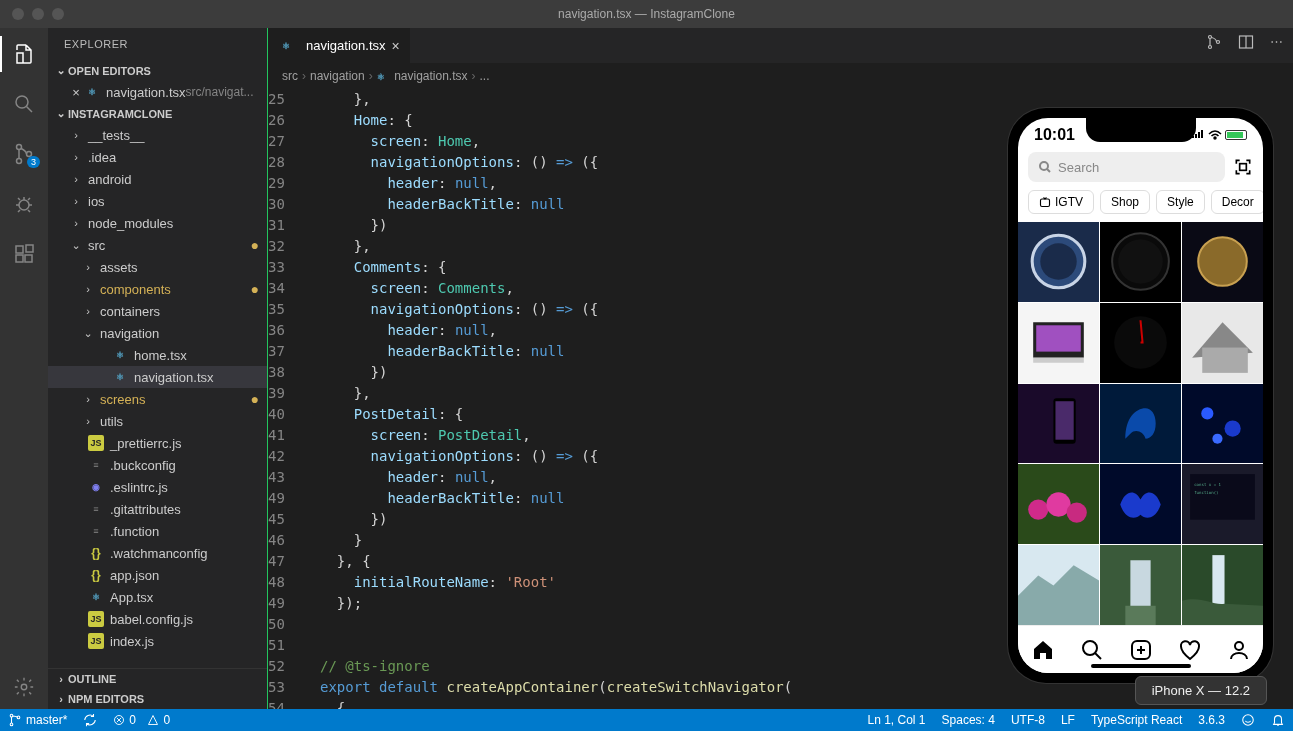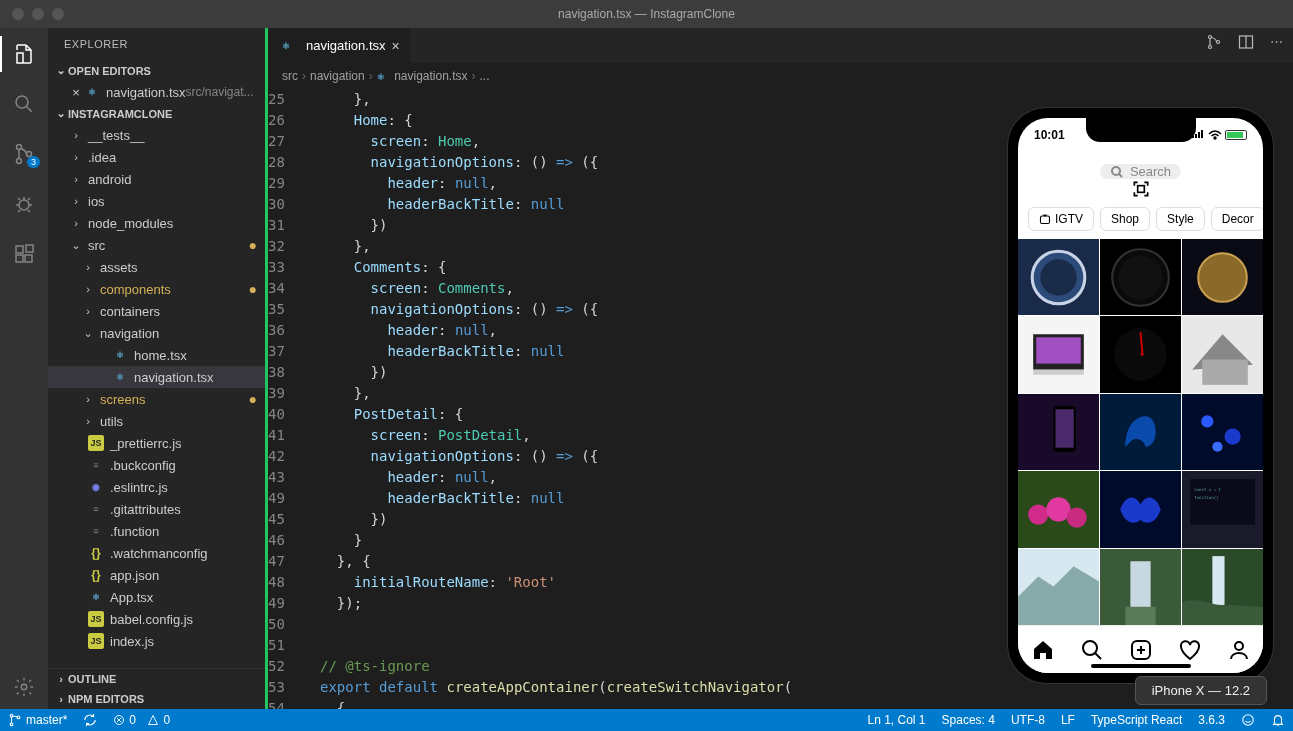--- a/index.html
+++ b/index.html
@@ -9,21 +9,21 @@
 .traffic { display: flex; gap: 8px; padding-left: 12px; }
 .traffic span { width: 12px; height: 12px; border-radius: 50%; background: #555; }
 .title-text { position: absolute; left: 0; right: 0; text-align: center; color: #aaa; font-size: 12px; }
 .main { flex: 1; display: flex; min-height: 0; }
 .activity { width: 48px; background: #333; display: flex; flex-direction: column; align-items: center; padding-top: 14px; gap: 26px; position: relative; }
 .activity .item { width: 24px; height: 24px; color: #858585; cursor: pointer; display: flex; align-items: center; justify-content: center; position: relative; }
 .activity .item.active { color: #fff; }
 .activity .item.active::before { content: ""; position: absolute; left: -12px; top: -6px; width: 2px; height: 36px; background: #fff; }
 .badge { position: absolute; bottom: -2px; right: -4px; background: #007acc; color: #fff; font-size: 9px; border-radius: 8px; padding: 0 4px; line-height: 12px; }
 .activity-bottom { position: absolute; bottom: 10px; width: 24px; height: 24px; color: #858585; display:flex; align-items:center; justify-content:center; }
-.sidebar { width: 220px; background: #252526; display: flex; flex-direction: column; border-right: 3px solid #22c55e; }
+.sidebar { width: 220px; background: #252526; display: flex; flex-direction: column; border-right: 1px solid #22c55e; }
 .side-title { padding: 10px 16px; font-size: 11px; color: #bbb; letter-spacing: 0.5px; }
 .side-section { padding: 4px 6px; font-size: 11px; color: #ccc; font-weight: 600; display: flex; align-items: center; cursor: pointer; }
 .side-section .chev { width: 14px; text-align: center; color: #ccc; }
 .tree { flex: 1; overflow: auto; font-size: 13px; }
 .tree-row { display: flex; align-items: center; height: 22px; padding-right: 8px; cursor: pointer; color: #ccc; white-space: nowrap; position: relative; }
 .tree-row.selected { background: #37373d; }
 .tree-row .icon { width: 16px; text-align: center; margin-right: 4px; font-size: 11px; }
 .tree-row .mod-dot { position: absolute; right: 8px; color: #d4b156; font-size: 14px; }
 .file-ico { width: 16px; height: 16px; display: inline-flex; align-items: center; justify-content: center; margin-right: 6px; font-size: 9px; font-weight: bold; border-radius: 2px; }
 .ico-folder { color: #c5c5c5; }
@@ -49,25 +49,25 @@
 .c-comment { color: #6a9955; }
 .c-fn { color: #dcdcaa; }
 .statusbar { height: 22px; background: #007acc; color: #fff; display: flex; align-items: center; font-size: 12px; padding: 0 8px; }
 .statusbar .left { display: flex; gap: 16px; align-items: center; }
 .statusbar .right { margin-left: auto; display: flex; gap: 16px; align-items: center; }
 .statusbar span { cursor: pointer; display: flex; align-items: center; gap: 4px; }
 
 .phone { position: absolute; top: 80px; right: 20px; width: 265px; height: 575px; background: #000; border-radius: 38px; padding: 10px; box-shadow: 0 0 0 1px #333; }
 .phone-screen { background: #fff; width: 100%; height: 100%; border-radius: 30px; overflow: hidden; display: flex; flex-direction: column; position: relative; }
 .notch { position: absolute; top: 0; left: 50%; transform: translateX(-50%); width: 110px; height: 24px; background: #000; border-bottom-left-radius: 14px; border-bottom-right-radius: 14px; z-index: 5;}
-.phone-status { height: 34px; display: flex; align-items: center; justify-content: space-between; padding: 0 16px; font-size: 12px; font-weight: 600; color: #000; z-index:4; }
+.phone-status { height: 34px; display: flex; align-items: center; justify-content: space-between; padding: 0 16px; font-size: 16px; font-weight: 600; color: #000; z-index:4; }
 .sig { display: flex; gap: 3px; align-items: center; }
 .battery { width: 22px; height: 10px; border: 1px solid #333; border-radius: 2px; position: relative; }
 .battery::after { content: ""; position: absolute; left: 1px; top: 1px; bottom: 1px; width: 80%; background: #34c759; }
-.searchbar { margin: 12px 10px 8px; display: flex; align-items: center; flex-direction: column; }
+.searchbar { margin: 0 10px 8px; display: flex; gap: 8px; align-items: center; }
 .searchbox { flex: 1; background: #eee; border-radius: 8px; height: 30px; display: flex; align-items: center; padding: 0 10px; color: #888; font-size: 13px; gap: 6px; }
 .scan-ico { width: 20px; height: 20px; }
 .chips { display: flex; gap: 6px; padding: 0 10px 8px; overflow: hidden; }
 .chip { border: 1px solid #ddd; border-radius: 6px; padding: 4px 10px; font-size: 12px; color: #000; display: flex; align-items: center; gap: 4px; white-space: nowrap; }
 .grid { flex: 1; display: grid; grid-template-columns: 1fr 1fr 1fr; gap: 1px; overflow: hidden; }
 .cell { background: #111; display: flex; align-items: center; justify-content: center; overflow: hidden; }
 .tabbar { height: 48px; background: #fff; border-top: 1px solid #eee; display: flex; align-items: center; justify-content: space-around; }
 .tabbar .ti { width: 24px; height: 24px; color: #000; }
 .home-indicator { position: absolute; bottom: 5px; left: 50%; transform: translateX(-50%); width: 100px; height: 4px; background: #000; border-radius: 3px; }
 .phone-label { position: absolute; bottom: 4px; right: 26px; background: #333; color: #eee; padding: 6px 16px; border-radius: 6px; font-size: 13px; border: 1px solid #555; }

